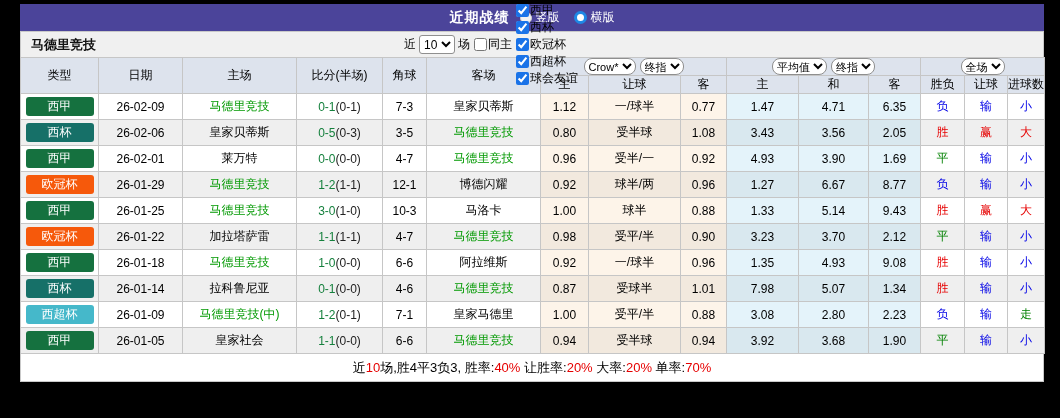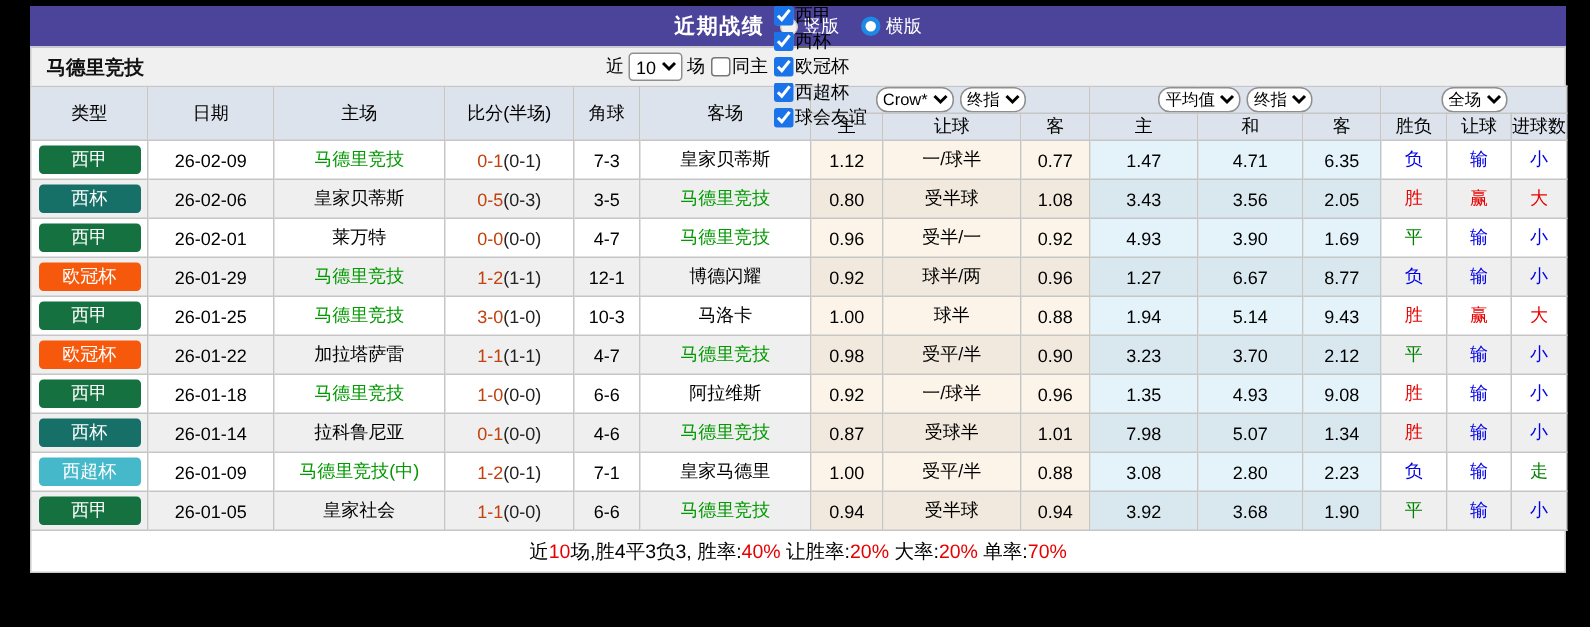--- a/index.html
+++ b/index.html
@@ -30,21 +30,21 @@
   .group-row td { height:18px; }
   .sub-row td { height:17px; }
   thead select { font-size:11px; height:17px; border:1px solid #8f8f8f; border-radius:8px; background:#fff; margin:0 2px; }
   tbody tr { height:26px; }
   tbody tr:nth-child(odd) { background:#fff; }
   tbody tr:nth-child(even) { background:#efefef; }
   td.hcp-bg { background-color:rgba(248,222,186,0.32); background-clip:padding-box; }
   td.avg-bg { background-color:rgba(166,214,240,0.30); background-clip:padding-box; }
   .badge { display:inline-block; min-width:68px; padding:3px 4px; border-radius:3px; color:#fff; font-size:12px; line-height:13px; }
   .team-green { color:#009900; }
-  .score-ft { color:#c2410c; }
+  .score-ft { color:#15803d; }
   .score-ht { color:#222; }
   .c-red { color:#e60000; }
   .c-blue { color:#0000e6; }
   .c-green { color:#008000; }
 
   
   .footer { height:28px; background:#fff; border:1px solid #c9c9c9; border-top:none; display:flex; align-items:center; justify-content:center; font-size:13px; color:#000; }
   .footer .red { color:#e60000; }
 </style>
 </head>
@@ -223,21 +223,21 @@
         <tr>
           <td><span class="badge" style="background: rgb(21, 113, 63);">西甲</span></td>
           <td>26-01-25</td>
           <td class="team-green">马德里竞技</td>
           <td><span class="score-ft">3-0</span><span class="score-ht">(1-0)</span></td>
           <td>10-3</td>
           <td>马洛卡</td>
           <td class="hcp-bg">1.00</td>
           <td class="hcp-bg">球半</td>
           <td class="hcp-bg">0.88</td>
-          <td class="avg-bg">1.94</td>
+          <td class="avg-bg">1.33</td>
           <td class="avg-bg">5.14</td>
           <td class="avg-bg">9.43</td>
           <td class="c-red">胜</td>
           <td class="c-red">赢</td>
           <td class="c-red">大</td>
         </tr>
         <tr>
           <td><span class="badge" style="background: rgb(246, 89, 11);">欧冠杯</span></td>
           <td>26-01-22</td>
           <td>加拉塔萨雷</td>

